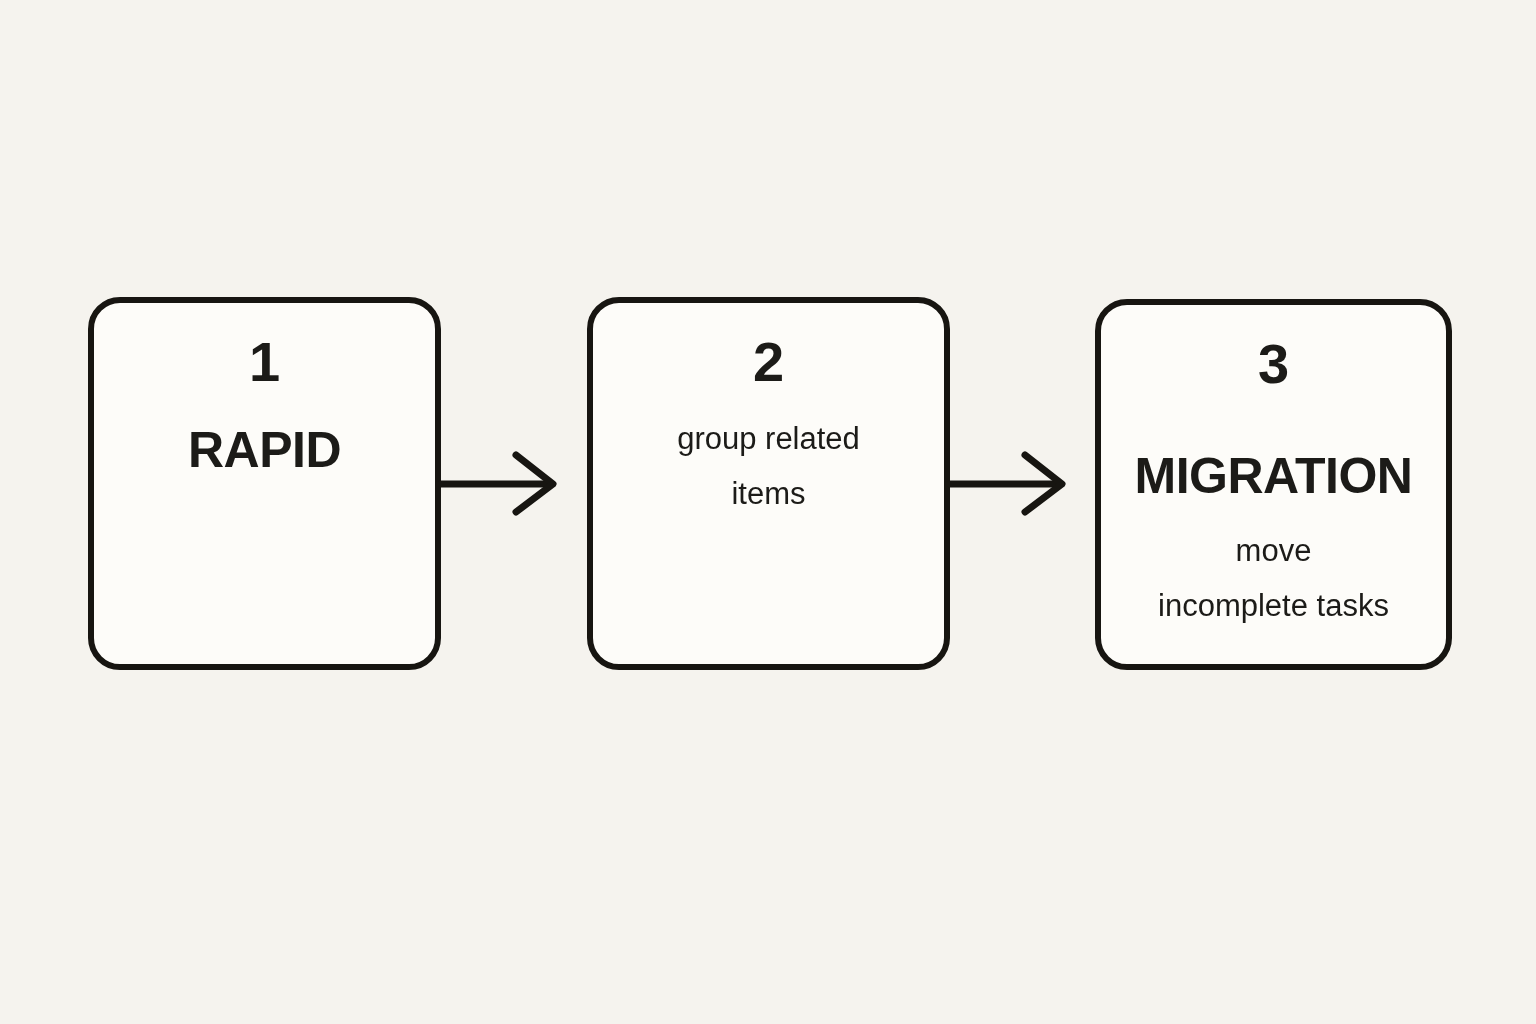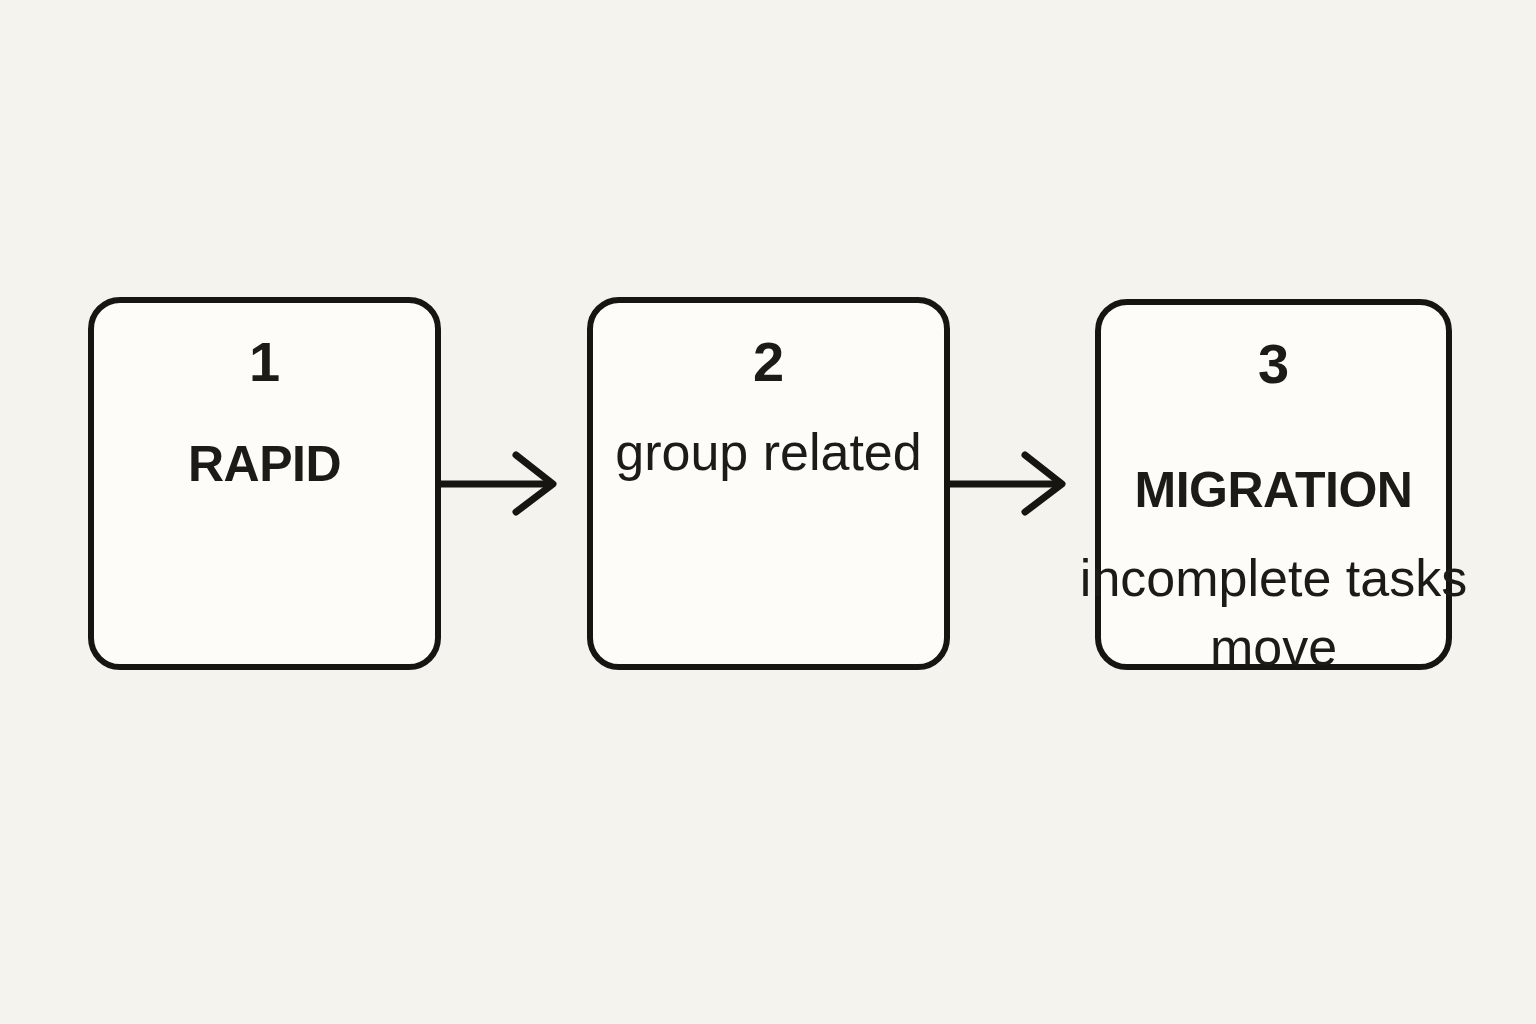--- a/index.html
+++ b/index.html
@@ -37,28 +37,28 @@
     font-weight: bold;
     font-size: 50px;
     line-height: 66px;
     letter-spacing: -0.5px;
     white-space: nowrap;
   }
   .box-1 .step-title { margin-top: 20px; }
   .box-2 .step-title, .box-3 .step-title { margin-top: 44px; }
 
   .step-subtitle {
-    font-size: 52px;
+    font-size: 31px;
     line-height: 55px;
     white-space: nowrap;
   }
   .box-1 .step-subtitle { margin-top: 32px; }
   .box-2 .step-subtitle, .box-3 .step-subtitle { margin-top: 14px; }
 
-  .line { display: block; margin-top: 14px; }
+  .line { display: block; }
   .line:empty { display: none; }
 
   .arrow {
     position: absolute;
     top: 448px;
     width: 126px;
     height: 70px;
   }
   .arrow-1 { left: 438px; }
   .arrow-2 { left: 947px; }
@@ -87,35 +87,36 @@
     <svg viewBox="0 0 126 70" xmlns="http://www.w3.org/2000/svg" aria-hidden="true">
       <path d="M 3 36 H 110"></path>
       <path d="M 78 7 L 115 36 L 78 64"></path>
     </svg>
   </div>
 
   <div class="step-box box-2">
     <div class="step-number">2</div>
     <div class="step-subtitle">
       <span class="line">group related</span>
+      <span class="line">items</span>
     </div>
   </div>
 
   <div class="arrow arrow-2">
     <svg viewBox="0 0 126 70" xmlns="http://www.w3.org/2000/svg" aria-hidden="true">
       <path d="M 3 36 H 110"></path>
       <path d="M 78 7 L 115 36 L 78 64"></path>
     </svg>
   </div>
 
   <div class="step-box box-3">
     <div class="step-number">3</div>
     <div class="step-title">
       <span class="line">MIGRATION</span>
 
     </div>
     <div class="step-subtitle">
+      <span class="line">move</span>
       <span class="line">incomplete tasks</span>
-      <span class="line">move</span>
     </div>
   </div>
 
 </div>
 
 </body></html>

